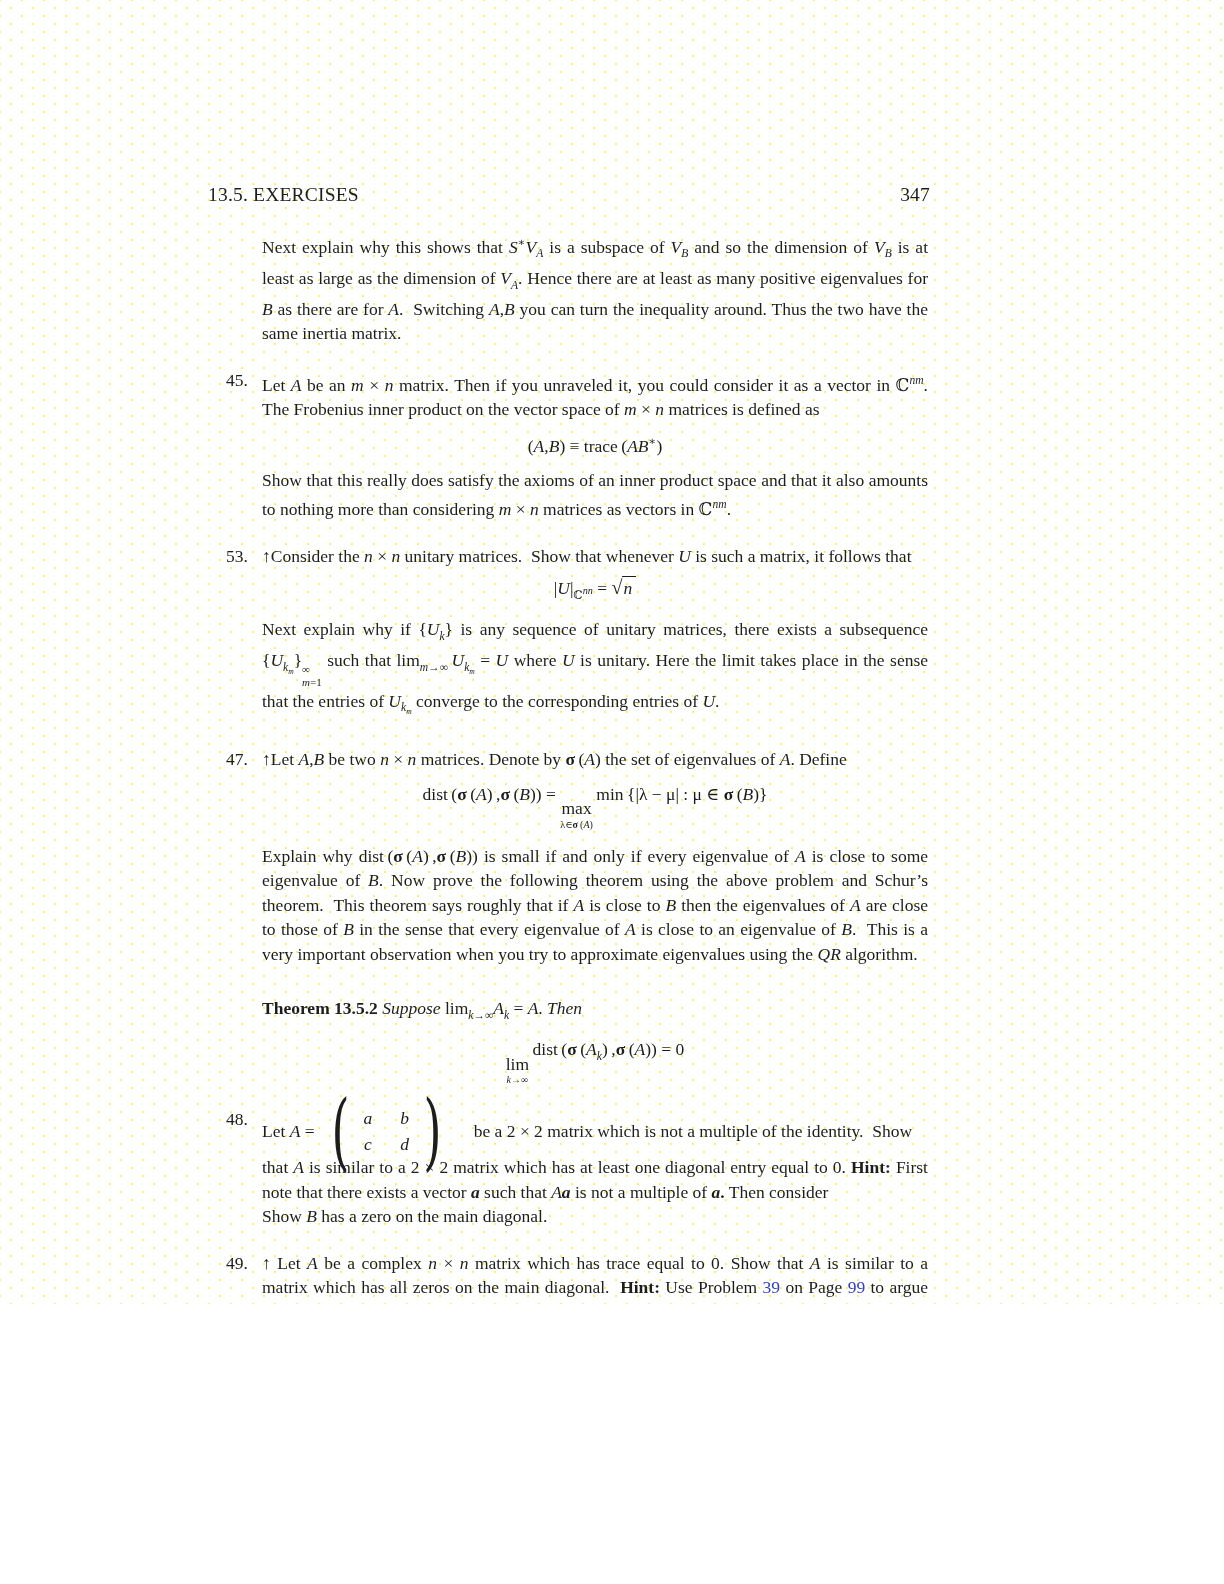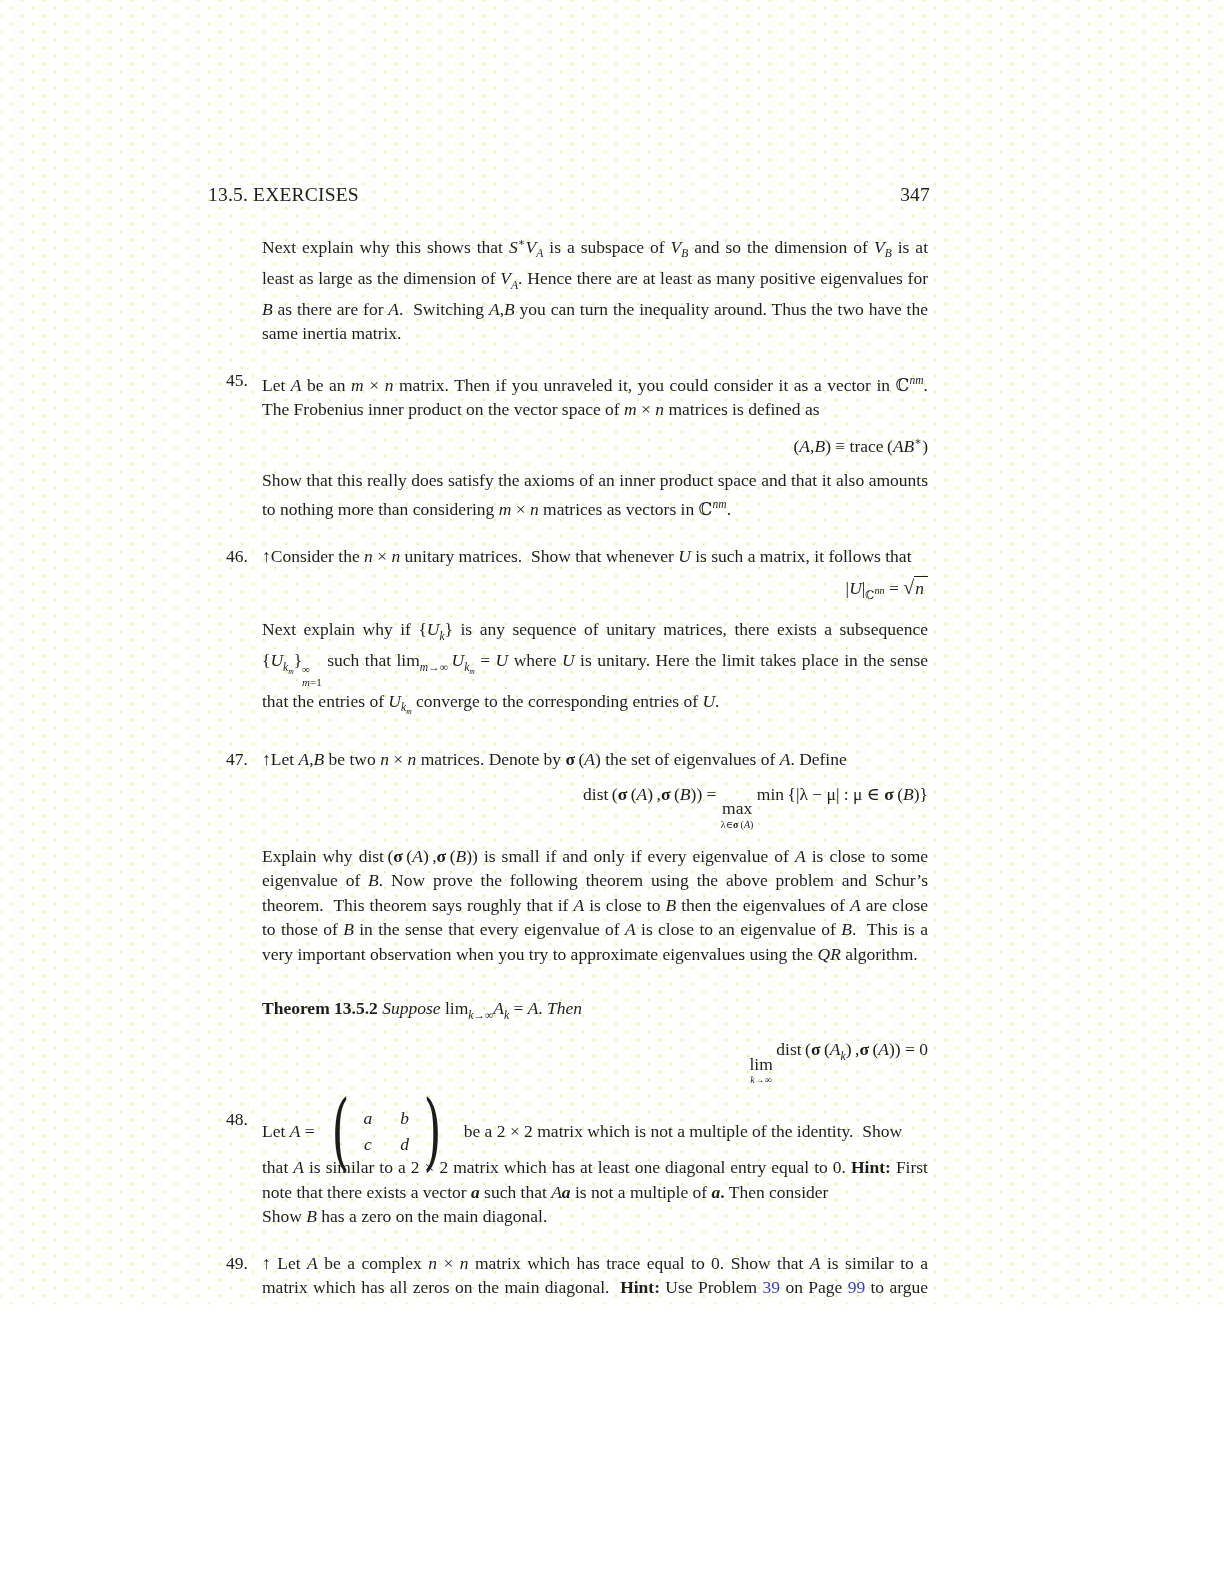--- a/index.html
+++ b/index.html
@@ -22,41 +22,41 @@
   }
   .header{
     position:absolute;left:208px;right:294px;top:183px;
     display:flex;justify-content:space-between;align-items:baseline;
     font-size:19.5px;letter-spacing:.2px;
   }
   .content{position:absolute;left:262px;top:230px;width:666px;}
   .para{text-align:justify;}
   .item{position:relative;margin-top:22px;}
   .inum{position:absolute;left:-36px;top:0;text-align:center;}
-  .formula{text-align:right;margin:7px 0 10px;}
+  .formula{text-align:center;margin:7px 0 10px;}
   .f-tall{margin:12px 0 14px;line-height:1.15;}
   sup{font-size:66%;}
   sub{font-size:66%;}
   sub sup,sup sub{font-size:88%;}
   .gs{font-weight:bold;}
   .vstack{display:inline-flex;flex-direction:column;align-items:flex-start;font-size:11px;line-height:1.15;vertical-align:-0.65em;font-style:normal;}
   .limop{display:inline-flex;flex-direction:column;align-items:center;line-height:1.1;vertical-align:-0.85em;margin-top:8px;}
   .limop .under{font-size:10px;font-weight:normal;}
   .rad{font-size:20px;}
   .radbar{border-top:1.5px solid currentColor;padding:1px 4px 0 1px;}
   .link{color:#3440c4;cursor:pointer;}
   .mat{display:inline-flex;align-items:center;margin:0 9px;vertical-align:middle;}
   .matgrid{display:inline-grid;grid-template-columns:auto auto;column-gap:28px;row-gap:4px;font-style:italic;padding:0 7px;text-align:center;line-height:22px;}
   .bpm{font-size:84px;font-weight:400;line-height:0;transform:scaleX(.55);display:inline-block;font-family:"DejaVu Serif",serif;}
   .bp1{font-size:48px;line-height:0;vertical-align:middle;display:inline-block;transform:scaleX(.7);font-family:"DejaVu Serif",serif;}
   .rowv{vertical-align:middle;display:inline-block;padding:0 6px;}
   .gapw{display:inline-block;width:18px;}
   .expo{font-size:12.5px;vertical-align:17px;}
   .m48line{display:flex;align-items:center;text-align:left;}
-  .m48line .after{flex:1;margin-left:6px;}
+  .m48line .after{flex:1;margin-left:16px;}
   .theorem{margin-top:30px;}
   .theorem .thead{font-weight:bold;}
   .p-follow{margin-top:0;}
 </style>
 </head>
 <body>
 
 <div class="page">
 
   <div class="header">
@@ -69,21 +69,21 @@
     <div class="para">Next explain why this shows that <i>S</i><sup>∗</sup><i>V</i><sub><i>A</i></sub> is a subspace of <i>V</i><sub><i>B</i></sub> and so the dimension of <i>V</i><sub><i>B</i></sub> is at least as large as the dimension of <i>V</i><sub><i>A</i></sub>. Hence there are at least as many positive eigenvalues for <i>B</i> as there are for <i>A</i>.&nbsp; Switching <i>A</i>,<i>B</i> you can turn the inequality around. Thus the two have the same inertia matrix.</div>
 
     <div class="item">
       <span class="inum">45.</span>
       <div class="para">Let <i>A</i> be an <i>m</i> × <i>n</i> matrix. Then if you unraveled it, you could consider it as a vector in ℂ<sup><i>nm</i></sup>. The Frobenius inner product on the vector space of <i>m</i> × <i>n</i> matrices is defined as</div>
       <div class="formula">(<i>A</i>,<i>B</i>) ≡ trace (<i>AB</i><sup>∗</sup>)</div>
       <div class="para">Show that this really does satisfy the axioms of an inner product space and that it also amounts to nothing more than considering <i>m</i> × <i>n</i> matrices as vectors in ℂ<sup><i>nm</i></sup>.</div>
     </div>
 
     <div class="item">
-      <span class="inum">46.</span>
+      <span class="inum">53.</span>
       <div class="para">↑Consider the <i>n</i> × <i>n</i> unitary matrices.&nbsp; Show that whenever <i>U</i> is such a matrix, it follows that</div>
       <div class="formula">|<i>U</i>|<sub>ℂ<sup><i>nn</i></sup></sub> = <span class="rad">√</span><span class="radbar"><i>n</i></span></div>
       <div class="para">Next explain why if {<i>U</i><sub><i>k</i></sub>} is any sequence of unitary matrices, there exists a subsequence {<i>U</i><sub><i>k<sub>m</sub></i></sub>}<span class="vstack">
             <span>∞</span>
             <span><i>m</i>=1</span>
           </span> such that lim<sub><i>m</i>→∞</sub> <i>U</i><sub><i>k<sub>m</sub></i></sub> = <i>U</i> where <i>U</i> is unitary. Here the limit takes place in the sense that the entries of <i>U</i><sub><i>k<sub>m</sub></i></sub> converge to the corresponding entries of <i>U</i>.</div>
     </div>
 
     <div class="item">
       <span class="inum">47.</span>

